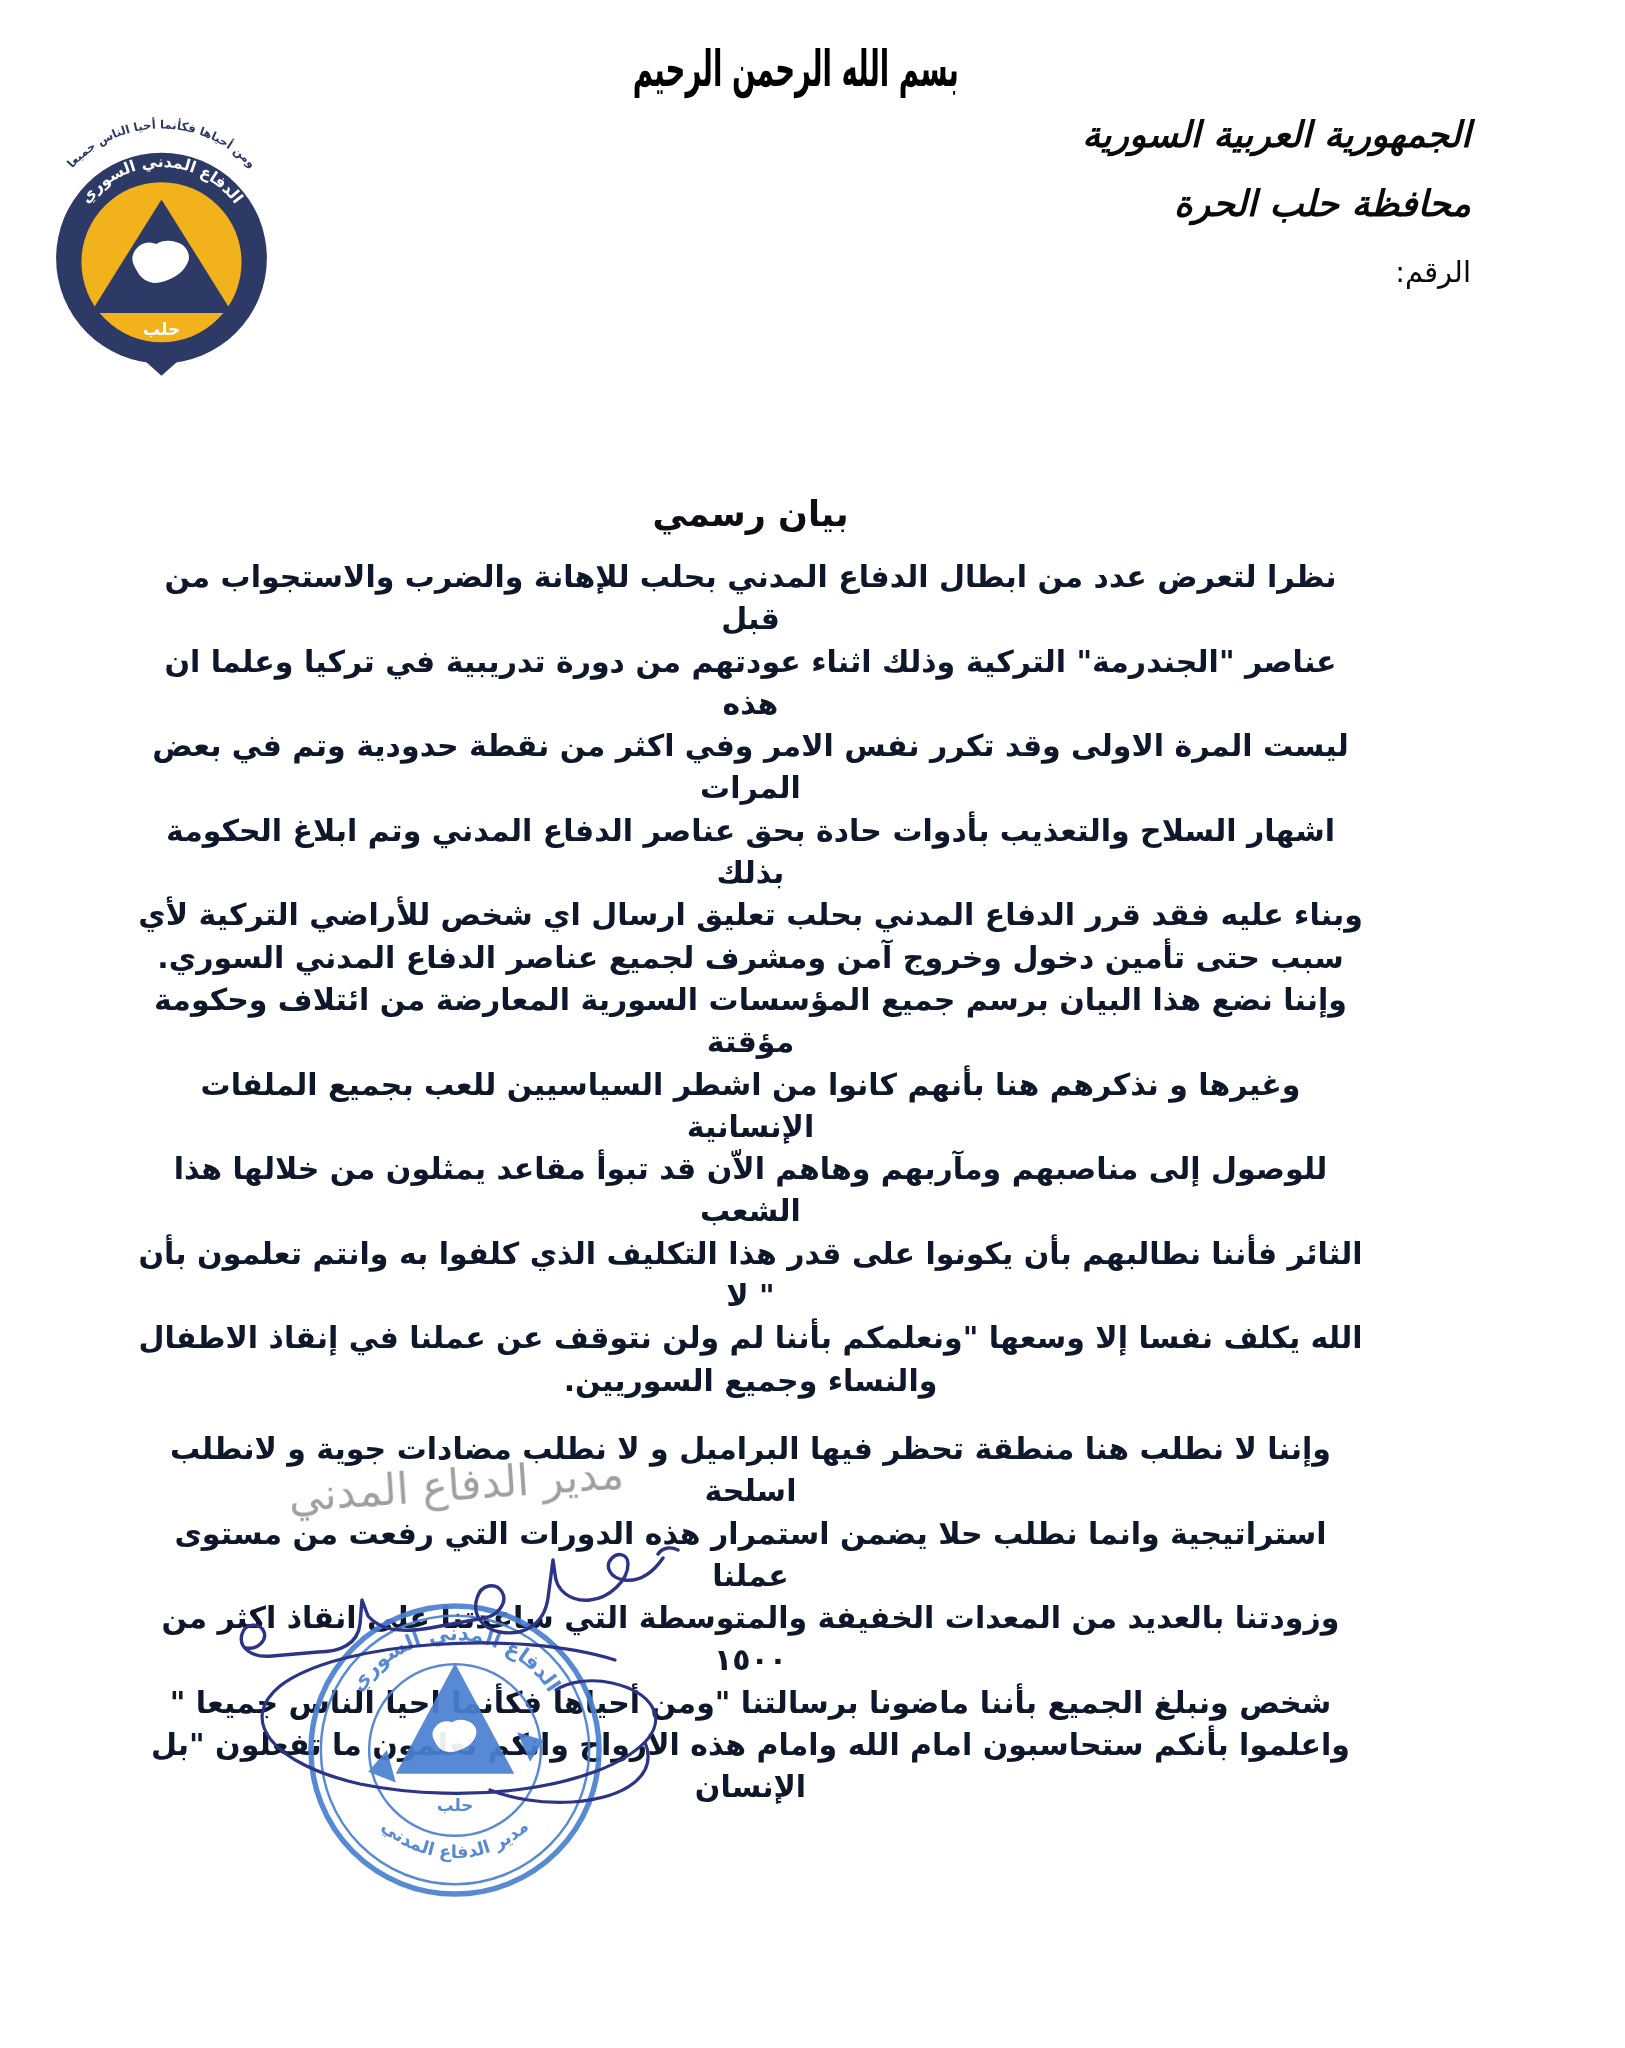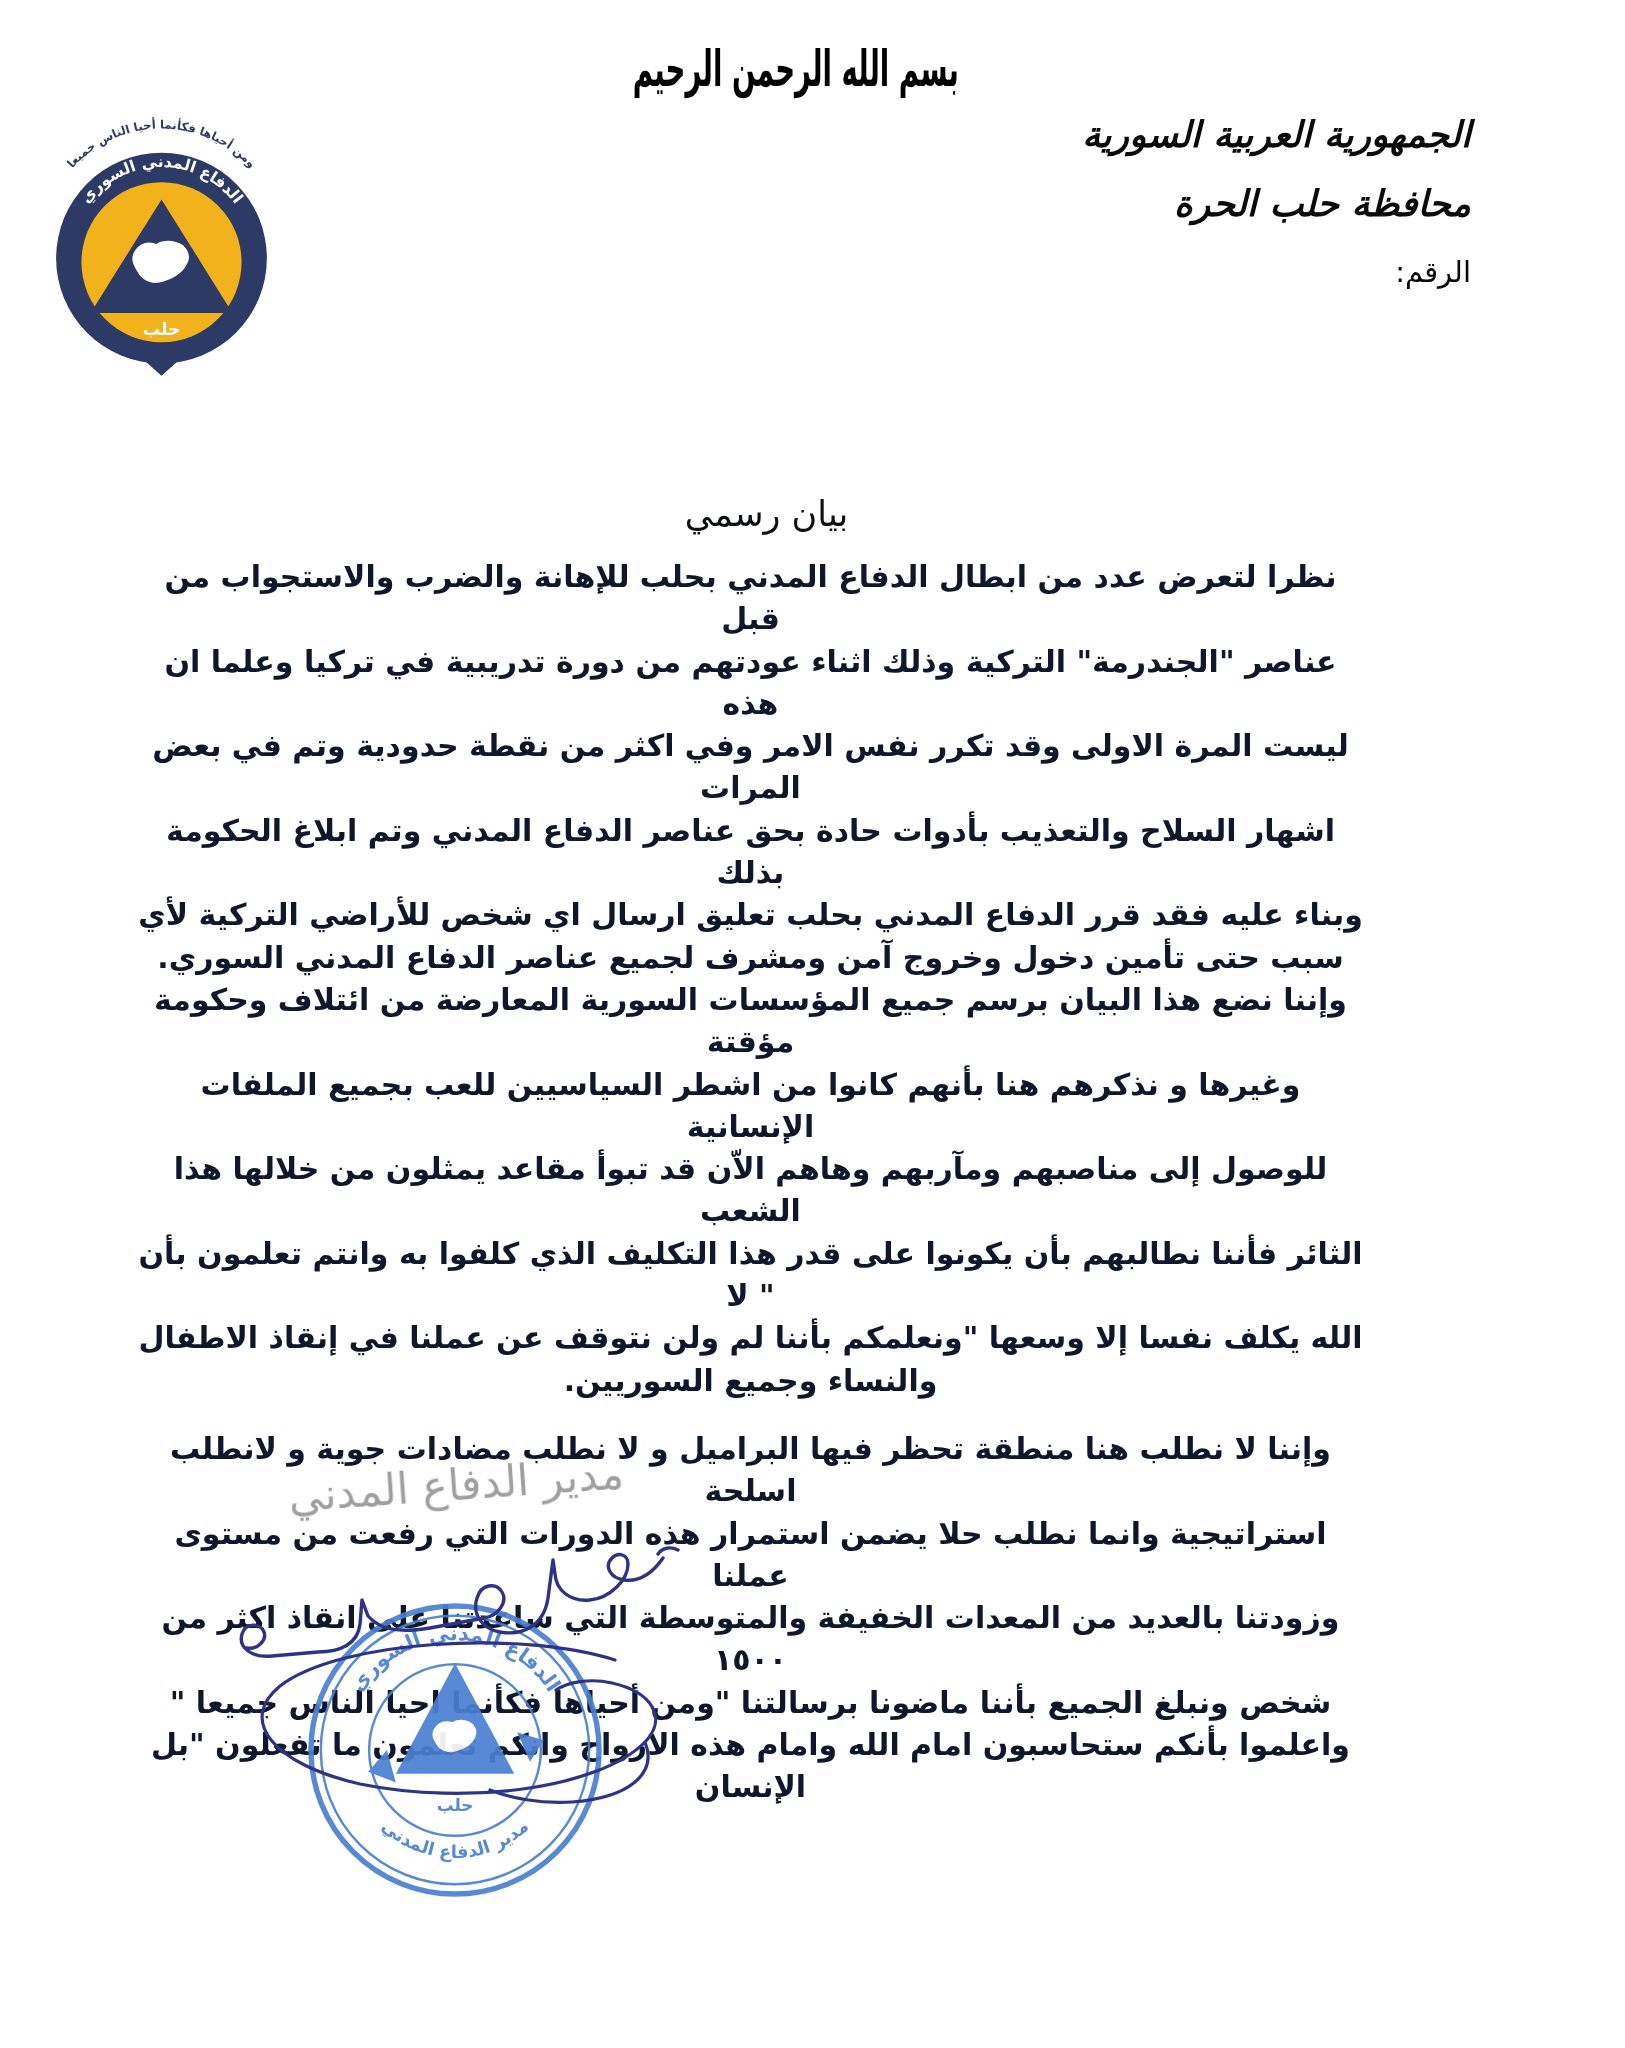--- a/index.html
+++ b/index.html
@@ -14,21 +14,21 @@
     transform:scale(1.02,1.85);transform-origin:center top;letter-spacing:-1px;white-space:nowrap;
   }
   
   .letterhead{position:absolute;top:112px;right:30px;text-align:right;}
   .lh-deco{font-size:36px;font-weight:bold;line-height:46px;margin-bottom:23px;color:#0a0a0a;letter-spacing:-1px;font-style:italic;}
   .lh-plain{font-size:29px;line-height:45px;color:#0a0a0a;font-weight:500;}
   
   .logo{position:absolute;left:48px;top:110px;width:228px;height:266px;}
   .logo svg{overflow:visible;}
   
-  .title{position:absolute;top:494px;left:16px;width:100%;text-align:center;font-size:35px;font-weight:normal;color:#0d0f14;}
+  .title{position:absolute;top:494px;left:0;width:100%;text-align:center;font-size:35px;font-weight:bold;color:#0d0f14;}
   
   .body-block{position:absolute;top:556px;left:135px;right:135px;text-align:center;}
   .body-par{font-size:30px;line-height:42.3px;font-weight:700;color:#0f172a;}
   .body-par + .body-par{margin-top:26px;}
   
   .role-stamp{
     position:absolute;left:256px;top:1460px;width:400px;text-align:center;white-space:nowrap;
     font-size:43px;color:#8f8f8f;transform:rotate(-4deg);letter-spacing:1px;opacity:.85;filter:blur(.3px);
   }
   .stamp-svg{position:absolute;left:302px;top:1602px;width:306px;height:296px;opacity:.92;}

